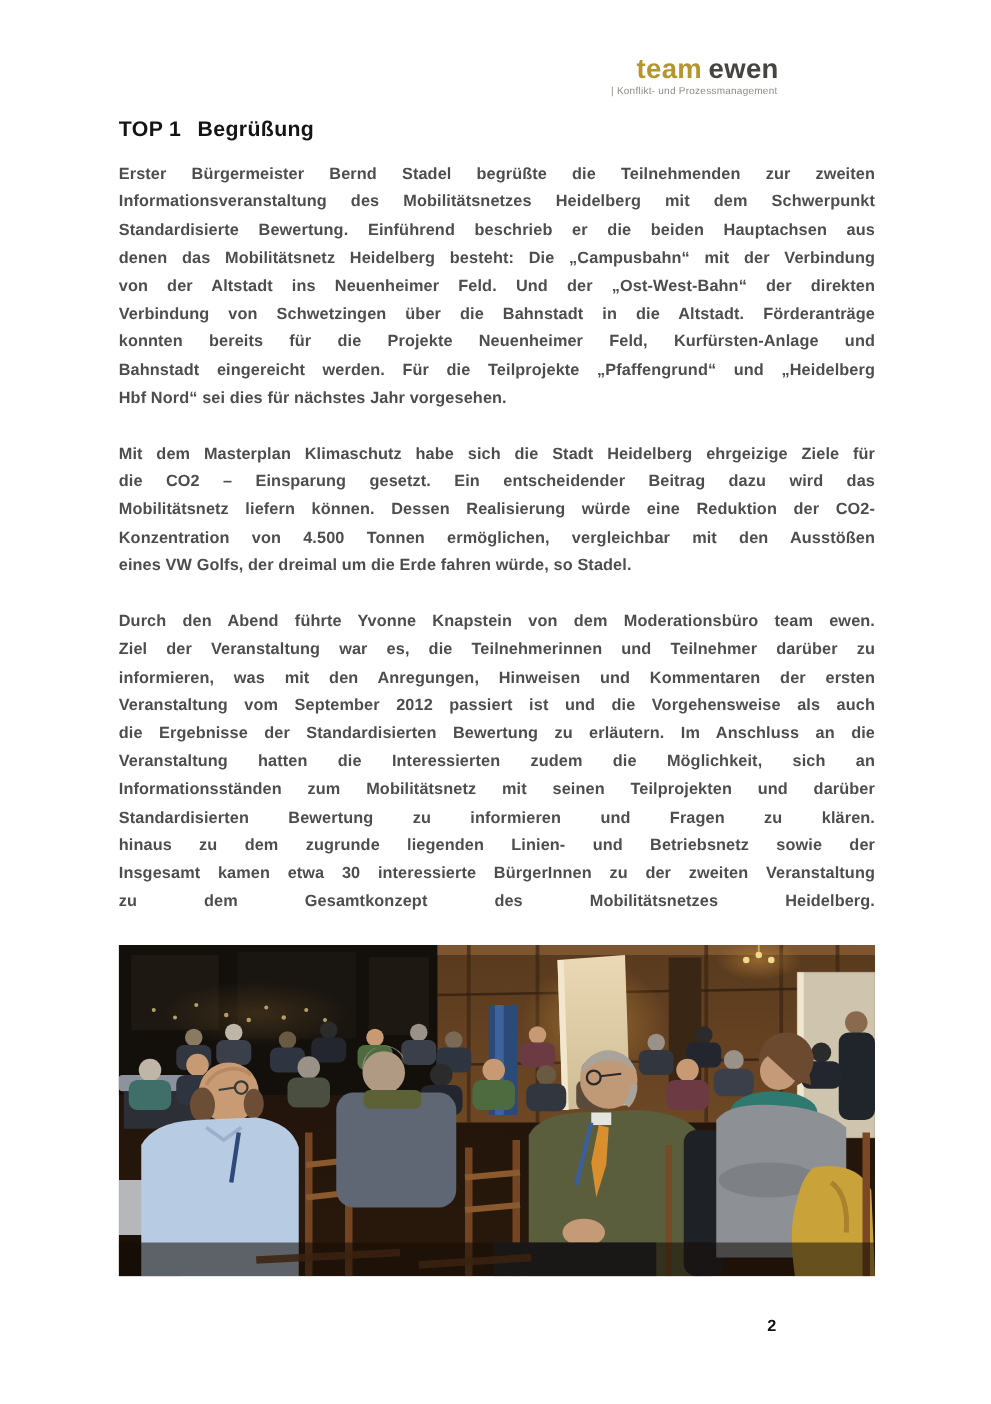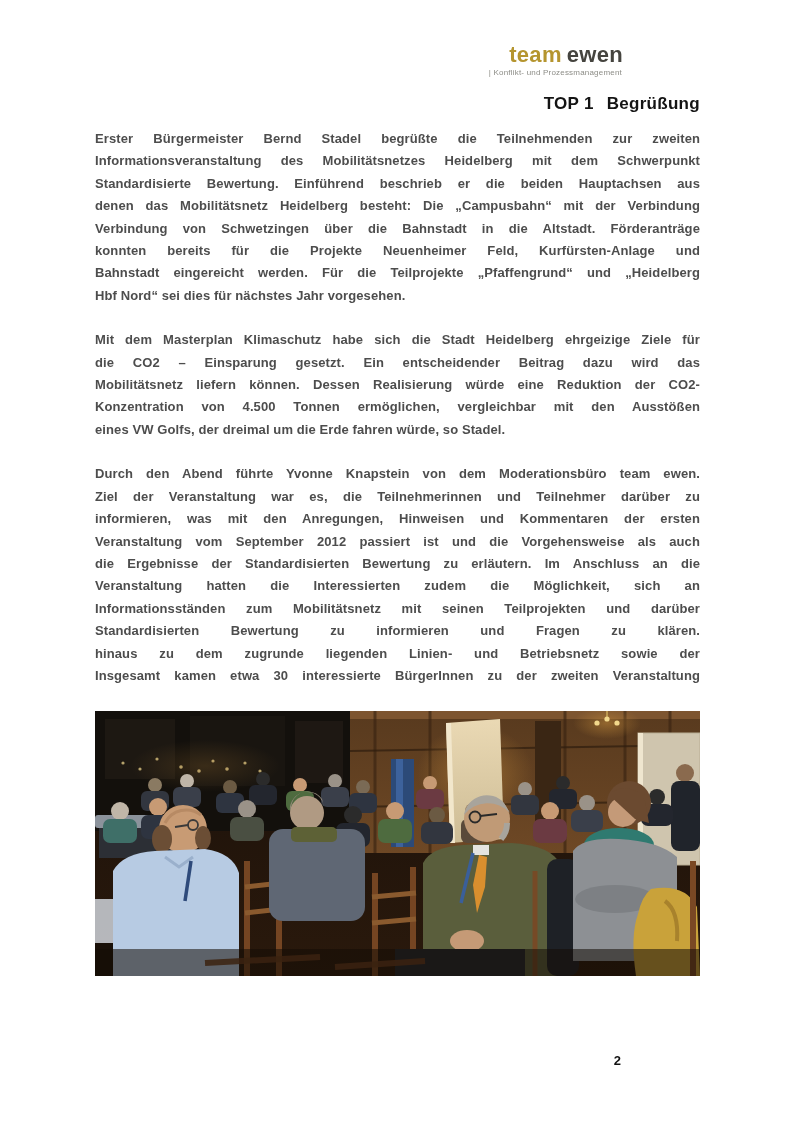--- a/index.html
+++ b/index.html
@@ -19,21 +19,21 @@
   .logo .brand .b1{color:#b5952f;}
   .logo .brand .b2{color:#45443f;margin-left:5px;}
   .logo .tagline{
     margin-top:3px;padding-right:1px;
     font-size:8px;color:#8d8d87;letter-spacing:.2px;padding-left:18px;
   }
   
   .content{position:absolute;left:95px;top:93px;width:605px;}
   h1.doc-heading{
     margin:0 0 13px 0;line-height:22px;
-    font-size:17px;font-weight:700;color:#141414;letter-spacing:.3px;text-align:right;
+    font-size:17px;font-weight:700;color:#141414;letter-spacing:.3px;
   }
   h1.doc-heading .h-title{margin-left:13px;}
   .para{margin:0 0 22px 0;}
   .para:last-of-type{margin-bottom:0;}
   .tline{
     font-size:13px;line-height:22.4px;color:#4d4d4d;
     text-align:justify;text-align-last:justify;
     letter-spacing:.1px;
     font-weight:bold;
   }
@@ -63,20 +63,21 @@
     <h1 class="doc-heading">
       <span class="h-label">TOP 1</span><span class="h-title">Begrüßung</span>
     </h1>
 
     <div>
         <div class="para">
           <div class="tline">Erster Bürgermeister Bernd Stadel begrüßte die Teilnehmenden zur zweiten</div>
           <div class="tline">Informationsveranstaltung des Mobilitätsnetzes Heidelberg mit dem Schwerpunkt</div>
           <div class="tline">Standardisierte Bewertung. Einführend beschrieb er die beiden Hauptachsen aus</div>
           <div class="tline">denen das Mobilitätsnetz Heidelberg besteht: Die „Campusbahn“ mit der Verbindung</div>
+          <div class="tline">von der Altstadt ins Neuenheimer Feld. Und der „Ost-West-Bahn“ der direkten</div>
           <div class="tline">Verbindung von Schwetzingen über die Bahnstadt in die Altstadt. Förderanträge</div>
           <div class="tline">konnten bereits für die Projekte Neuenheimer Feld, Kurfürsten-Anlage und</div>
           <div class="tline">Bahnstadt eingereicht werden. Für die Teilprojekte „Pfaffengrund“ und „Heidelberg</div>
           <div class="tline tline-plain">Hbf Nord“ sei dies für nächstes Jahr vorgesehen.</div>
         </div>
         <div class="para">
           <div class="tline">Mit dem Masterplan Klimaschutz habe sich die Stadt Heidelberg ehrgeizige Ziele für</div>
           <div class="tline">die CO2 – Einsparung gesetzt. Ein entscheidender Beitrag dazu wird das</div>
           <div class="tline">Mobilitätsnetz liefern können. Dessen Realisierung würde eine Reduktion der CO2-</div>
           <div class="tline">Konzentration von 4.500 Tonnen ermöglichen, vergleichbar mit den Ausstößen</div>
@@ -86,20 +87,21 @@
           <div class="tline">Durch den Abend führte Yvonne Knapstein von dem Moderationsbüro team ewen.</div>
           <div class="tline">Ziel der Veranstaltung war es, die Teilnehmerinnen und Teilnehmer darüber zu</div>
           <div class="tline">informieren, was mit den Anregungen, Hinweisen und Kommentaren der ersten</div>
           <div class="tline">Veranstaltung vom September 2012 passiert ist und die Vorgehensweise als auch</div>
           <div class="tline">die Ergebnisse der Standardisierten Bewertung zu erläutern. Im Anschluss an die</div>
           <div class="tline">Veranstaltung hatten die Interessierten zudem die Möglichkeit, sich an</div>
           <div class="tline">Informationsständen zum Mobilitätsnetz mit seinen Teilprojekten und darüber</div>
           <div class="tline">Standardisierten Bewertung zu informieren und Fragen zu klären.</div>
           <div class="tline">hinaus zu dem zugrunde liegenden Linien- und Betriebsnetz sowie der</div>
           <div class="tline">Insgesamt kamen etwa 30 interessierte BürgerInnen zu der zweiten Veranstaltung</div>
+          <div class="tline">zu dem Gesamtkonzept des Mobilitätsnetzes Heidelberg.</div>
         </div>
       </div>
 
     <div class="photo-wrap">
       <svg width="605" height="265" viewBox="0 0 605 265" xmlns="http://www.w3.org/2000/svg" role="img" aria-label="Teilnehmende sitzen auf Holzstühlen in einem dunklen, holzvertäfelten Saal mit Kronleuchter und Stellwänden">
         <defs>
           <linearGradient id="bgGrad" x1="0" y1="0" x2="0" y2="1">
             <stop offset="0" stop-color="#1b110a"></stop>
               <stop offset="1" stop-color="#2a190c"></stop>
           </linearGradient>

